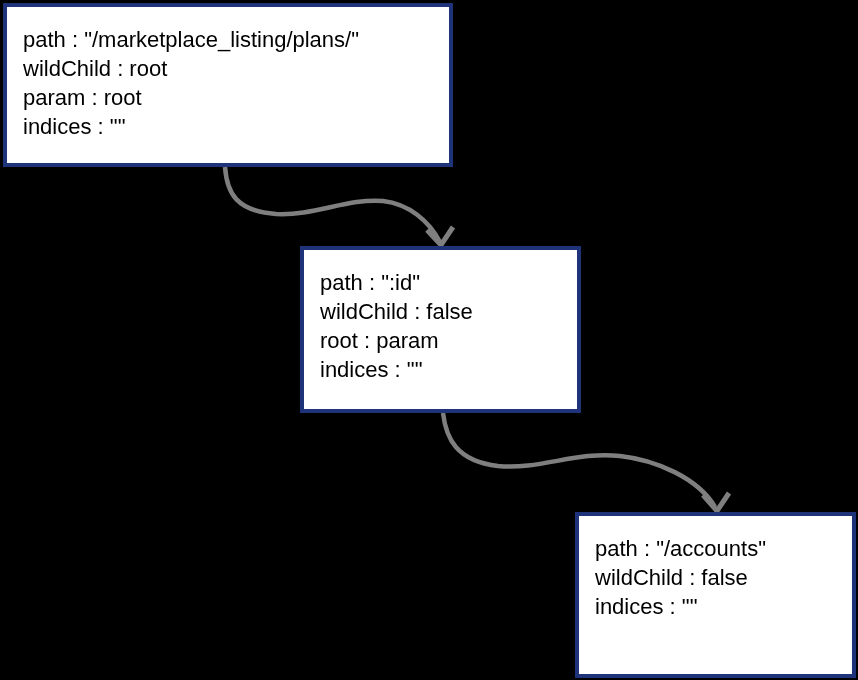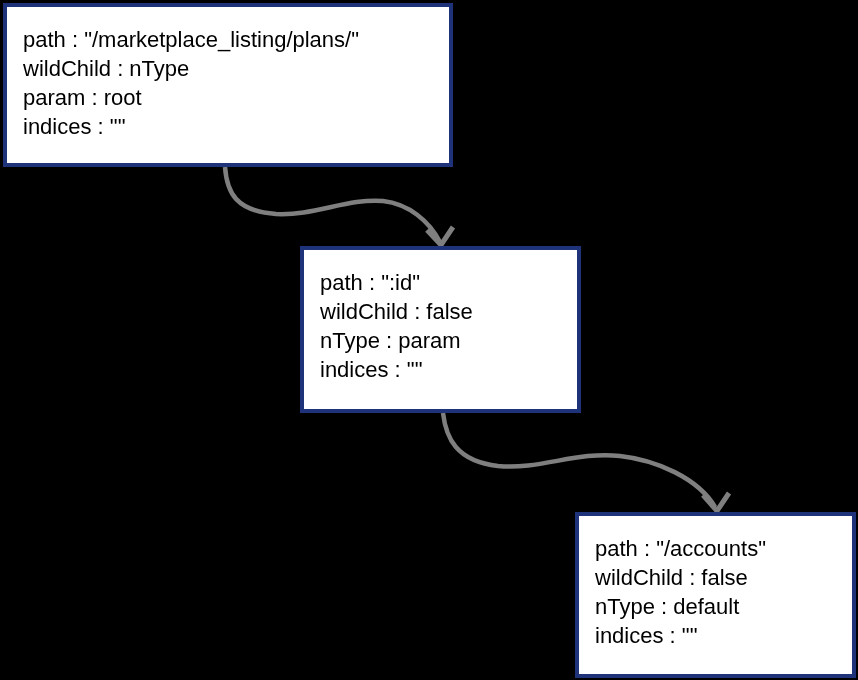--- a/index.html
+++ b/index.html
@@ -58,32 +58,31 @@
       <path class="edge-head" d="M 427 230 L 441 245 L 453 227" stroke="#7f7f7f"></path>
     </g>
     <g>
       <path class="edge-shaft" d="M 443 413 C 446 438, 456 461, 498 466 C 540 470, 577 451, 620 456 C 656 460, 698 478, 715 507" stroke="#7f7f7f"></path>
       <path class="edge-head" d="M 703 495 L 717 511 L 729 493" stroke="#7f7f7f"></path>
     </g>
   </svg>
 
   <div class="node node-root">
     <div>path : "/marketplace_listing/plans/"</div>
-    <div>wildChild : nType</div>
+    <div>wildChild : root</div>
     <div>param : root</div>
     <div>indices : ""</div>
   </div>
 
   <div class="node node-param">
     <div>path : ":id"</div>
     <div>wildChild : false</div>
-    <div>nType : param</div>
+    <div>root : param</div>
     <div>indices : ""</div>
   </div>
 
   <div class="node node-default">
     <div>path : "/accounts"</div>
     <div>wildChild : false</div>
-    <div>nType : default</div>
     <div>indices : ""</div>
   </div>
 
 </div>
 
 </body></html>

